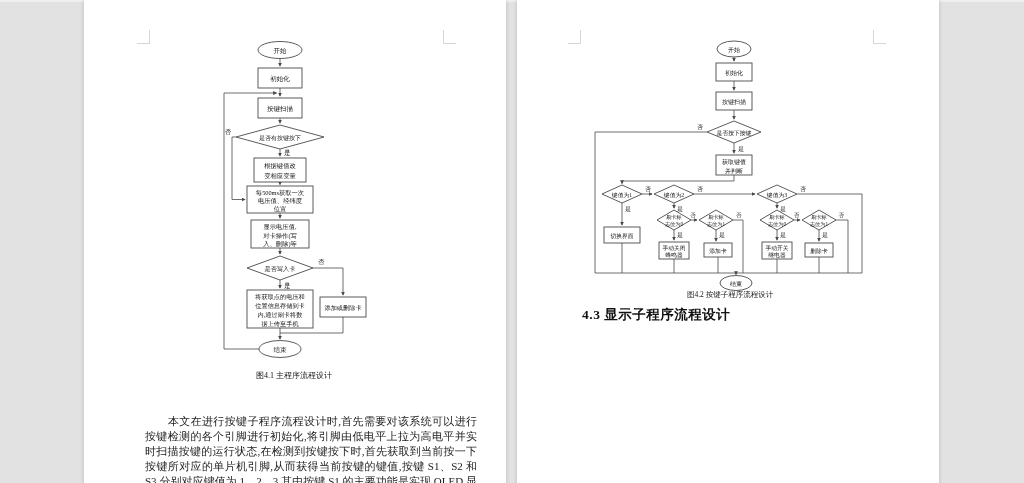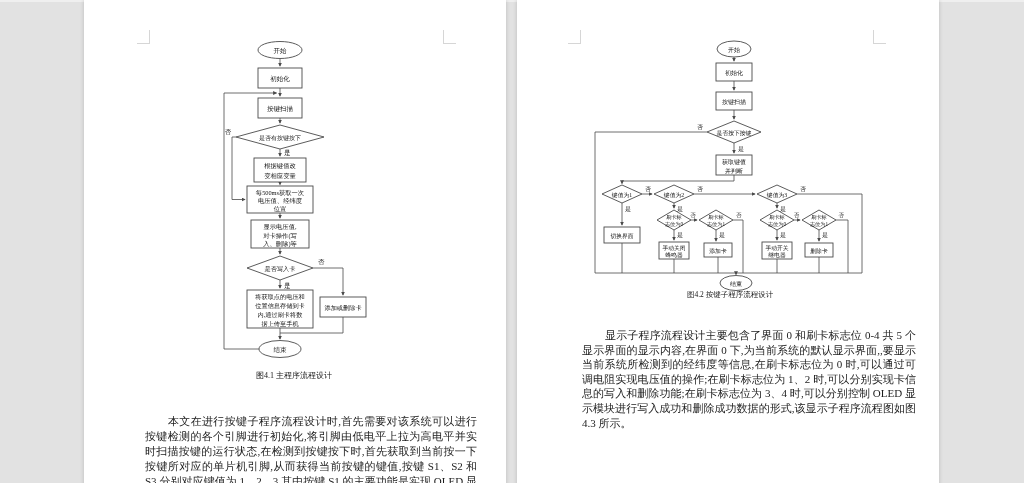--- a/index.html
+++ b/index.html
@@ -200,14 +200,14 @@
     <text x="157" y="249.5" font-size="5.8" text-anchor="middle">手动关闭</text>
     <text x="157" y="256.5" font-size="5.8" text-anchor="middle">蜂鸣器</text>
     <text x="201" y="252.5" font-size="5.8" text-anchor="middle">添加卡</text>
     <text x="260" y="249.5" font-size="5.8" text-anchor="middle">手动开关</text>
     <text x="260" y="256.5" font-size="5.8" text-anchor="middle">继电器</text>
     <text x="302" y="252.5" font-size="5.8" text-anchor="middle">删除卡</text>
     <text x="219" y="285.5" font-size="6" text-anchor="middle">结束</text>
     <text x="213" y="296.5" font-size="7.5" text-anchor="middle">图4.2 按键子程序流程设计</text>
   </svg>
 
-  <div class="para p43" style="left:65px;top:328px;width:334px;">显示子程序流程设计主要包含了界面 0 和刷卡标志位 0-4 共 5 个显示界面的显示内容,在界面 0 下,为当前系统的默认显示界面,,要显示当前系统所检测到的经纬度等信息,在刷卡标志位为 0 时,可以通过可调电阻实现电压值的操作;在刷卡标志位为 1、2 时,可以分别实现卡信息的写入和删除功能;在刷卡标志位为 3、4 时,可以分别控制 OLED 显示模块进行写入成功和删除成功数据的形式,该显示子程序流程图如图 4.3 所示。</div>
+  <div class="heading" style="left:65px;top:306px;">4.3 显示子程序流程设计</div>
 </div>
 
 </body></html>

